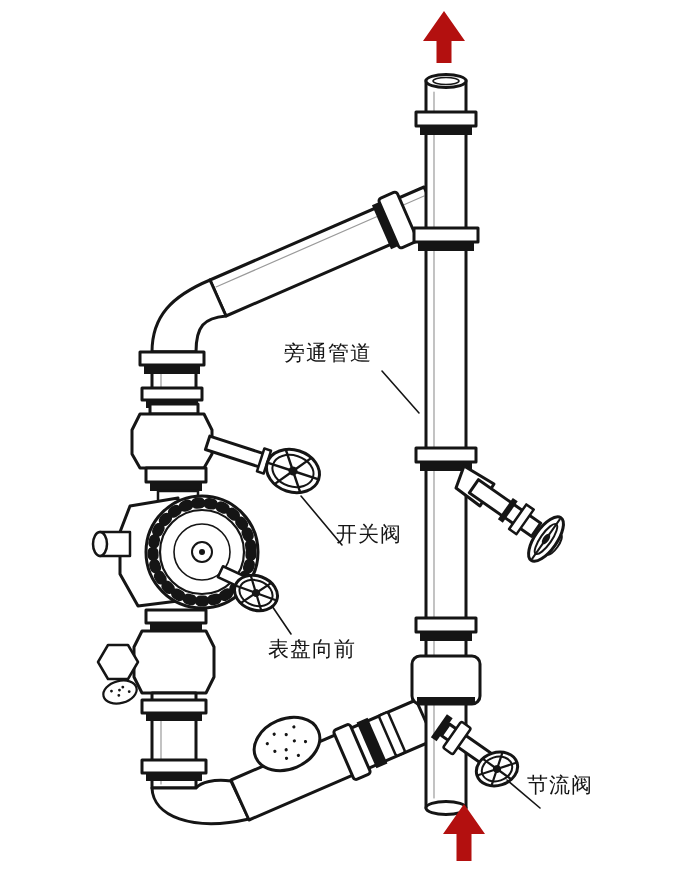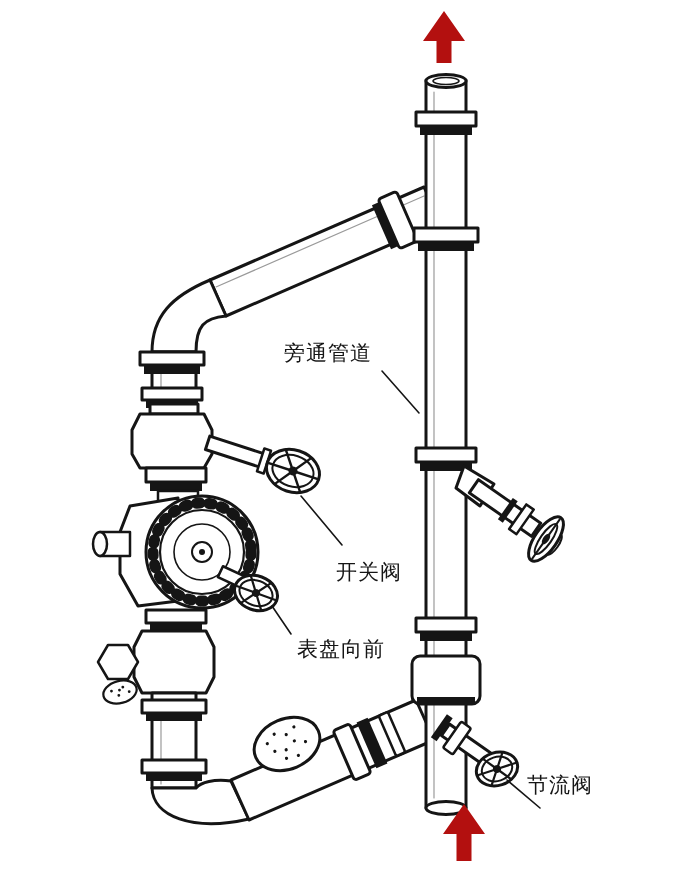--- a/index.html
+++ b/index.html
@@ -209,19 +209,19 @@
   <g stroke="#151515" stroke-width="1.6">
     <line x1="382" y1="371" x2="419" y2="413"></line>
     <line x1="342" y1="545" x2="301" y2="496"></line>
     <line x1="291" y1="634" x2="272" y2="606"></line>
     <line x1="540" y1="808" x2="507" y2="780"></line>
   </g>
 </svg>
 
 <div class="callout" style="left:284px;top:341px">旁通管道</div>
 
-<div class="callout" style="left:336px;top:560px">开关阀</div>
-
-<div class="callout" style="left:297px;top:637px">表盘向前</div>
+<div class="callout" style="left:336px;top:522px">开关阀</div>
+
+<div class="callout" style="left:268px;top:637px">表盘向前</div>
 
 <div class="callout" style="left:527px;top:773px">节流阀</div>
 
 </div>
 
 </body></html>

